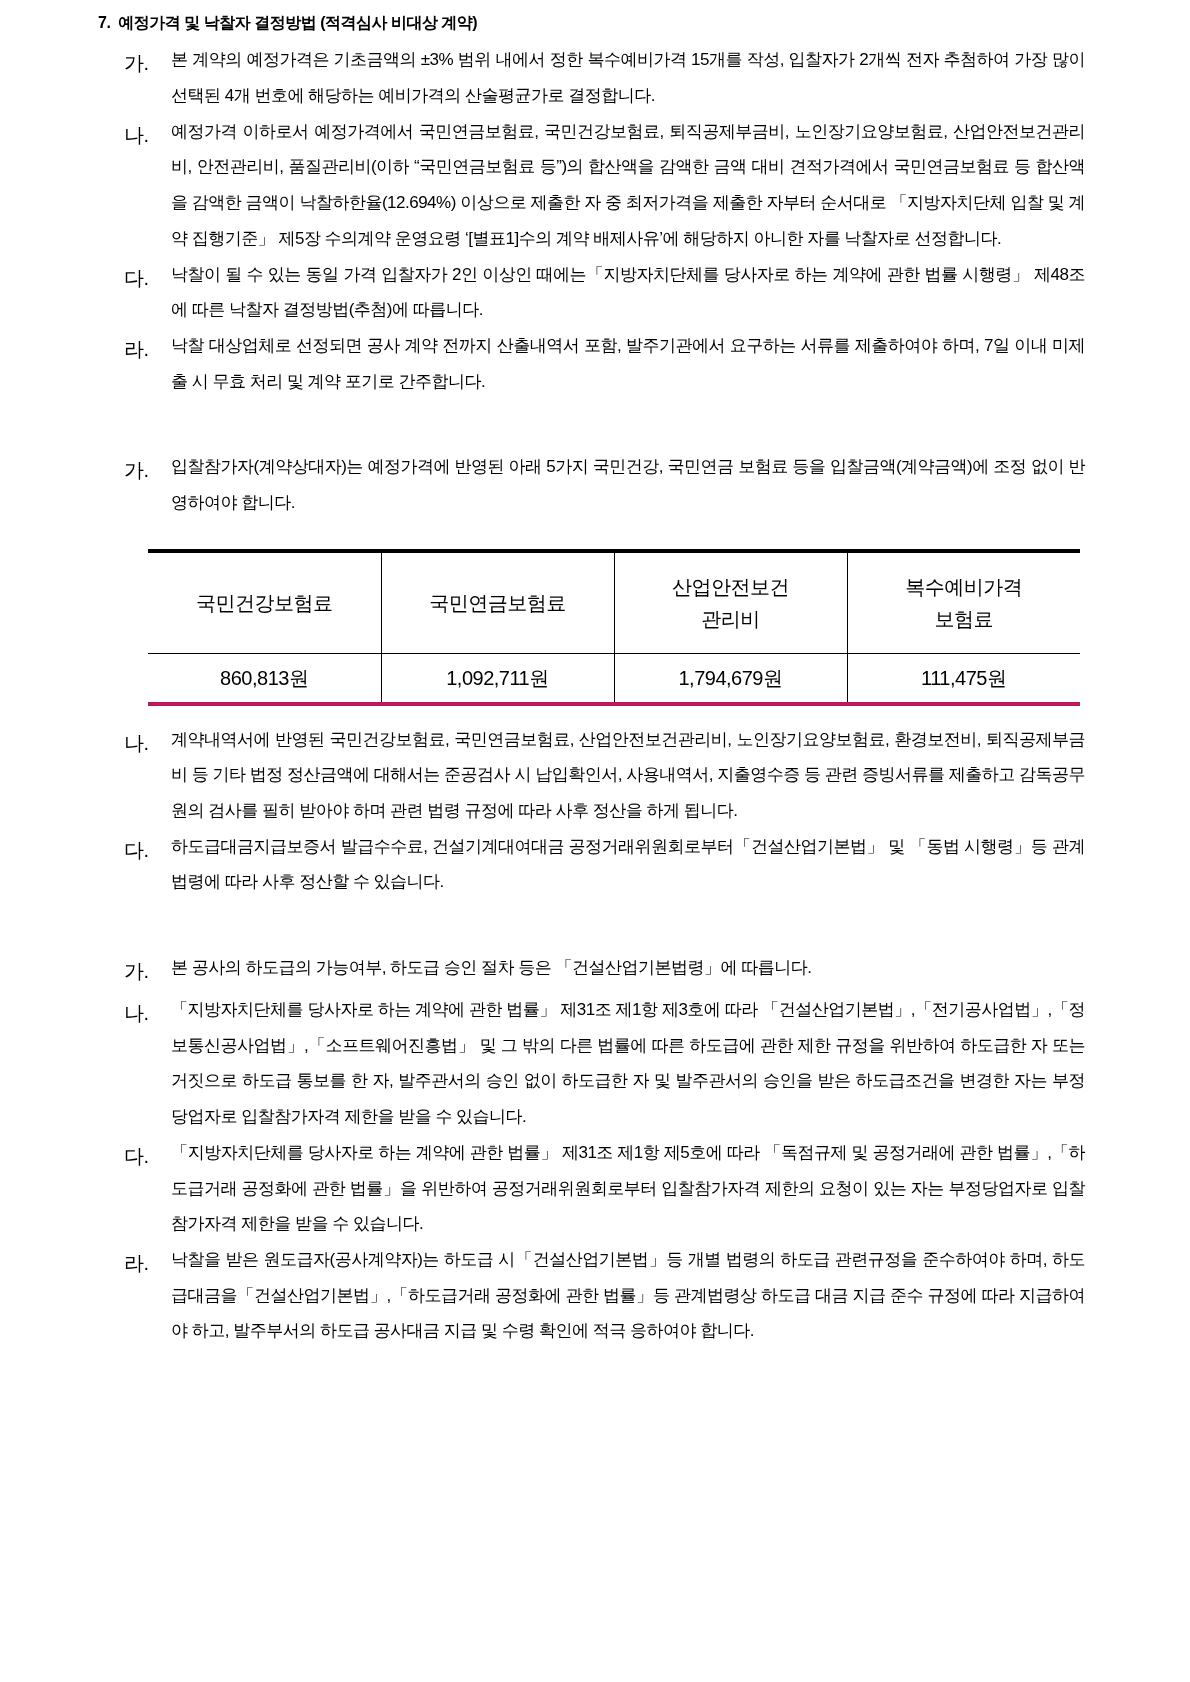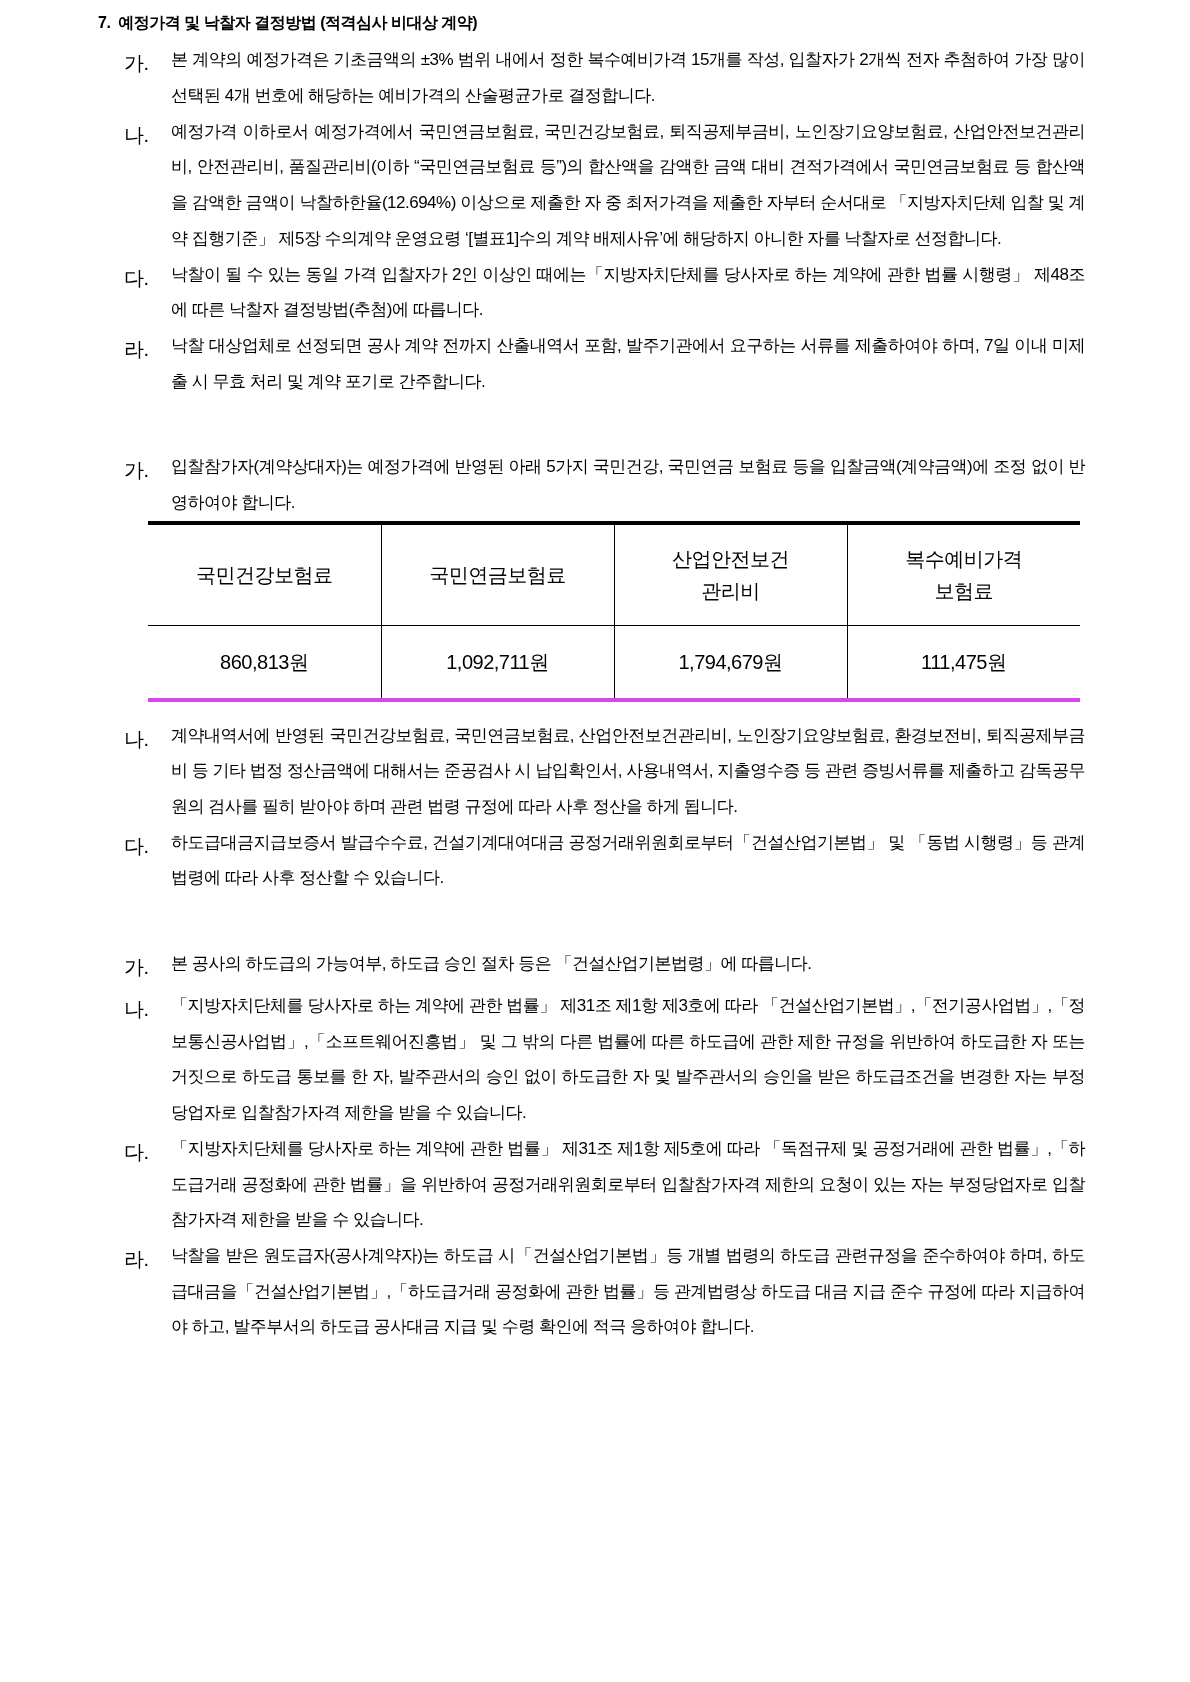--- a/index.html
+++ b/index.html
@@ -46,34 +46,34 @@
   .clause-text {
     flex: 1;
     font-size: 17px;
     line-height: 2.1;
     letter-spacing: -0.5px;
     text-align: justify;
     word-break: break-all;
   }
   table.insurance-table {
     border-collapse: collapse;
-    margin: 0 0 16px 50px;
+    margin: 28px 0 16px 50px;
     width: calc(100% - 55px);
     border-top: 4px solid #000;
-    border-bottom: 4px solid #d946ef;
+    border-bottom: 4px solid #be185d;
   }
   table.insurance-table th,
   table.insurance-table td {
     width: 25%;
     text-align: center;
     font-size: 20px;
     font-weight: normal;
     letter-spacing: -0.5px;
     line-height: 1.6;
-    padding: 20px 8px;
+    padding: 8px 8px;
   }
   table.insurance-table th {
     border-bottom: 1px solid #000;
     padding: 18px 8px;
   }
   table.insurance-table th + th,
   table.insurance-table td + td {
     border-left: 1px solid #000;
   }
 </style>

